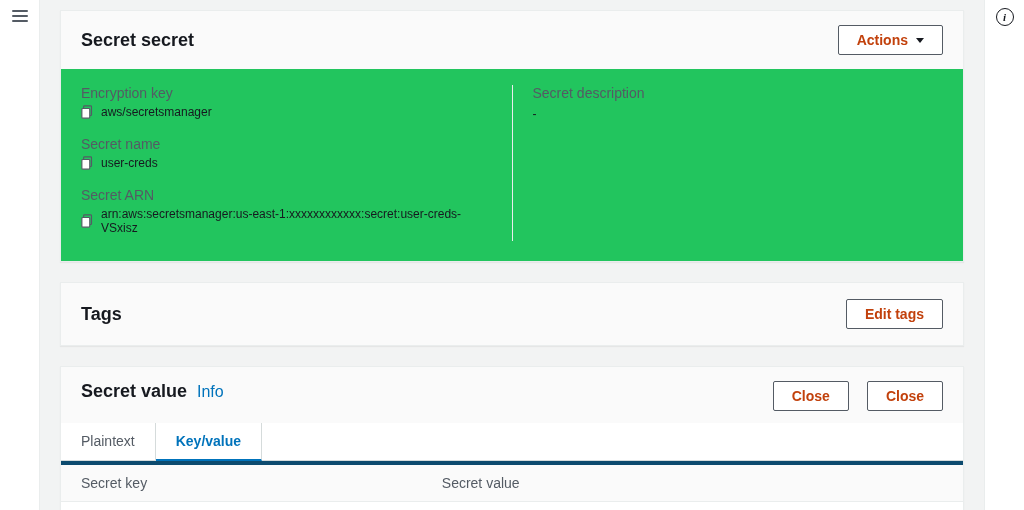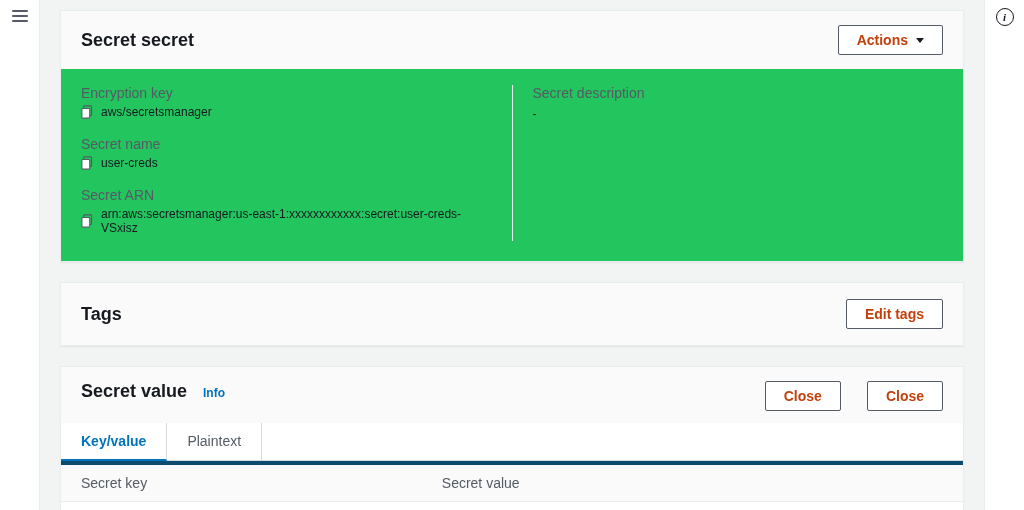--- a/index.html
+++ b/index.html
@@ -165,33 +165,33 @@
       align-items: flex-start;
       background: #fafafa;
     }
     .sv-header-left h2 {
       font-size: 18px;
       font-weight: 700;
       display: inline;
     }
     .info-link {
       color: #0073bb;
-      font-size: 12px;
-      font-weight: 700;
-      margin-left: 12px;
+      font-size: 16px;
+      font-weight: 400;
+      margin-left: 6px;
       cursor: pointer;
     }
     .sv-desc {
       font-size: 12px;
       color: #545b64;
       margin-top: 4px;
     }
     .sv-header-right {
       display: flex;
-      gap: 26px;
+      gap: 18px;
     }
     .tabs {
       display: flex;
       border-bottom: 1px solid #d5dbdb;
       background: #ffffff;
     }
     .tab {
       padding: 10px 20px;
       font-size: 14px;
       color: #545b64;
@@ -323,22 +323,22 @@
         <div class="sv-header-right">
           <button class="btn">
             <span>Close</span>
           </button>
           <button class="btn">
             <span>Close</span>
           </button>
         </div>
       </div>
       <div class="tabs">
+        <div class="tab">Plaintext</div>
         <div class="tab active">Key/value</div>
-        <div class="tab">Plaintext</div>
       </div>
       <table class="table">
         <thead>
           <tr>
             <th>Secret key</th>
             <th>Secret value</th>
           </tr>
         </thead>
         <tbody>
           <tr>

